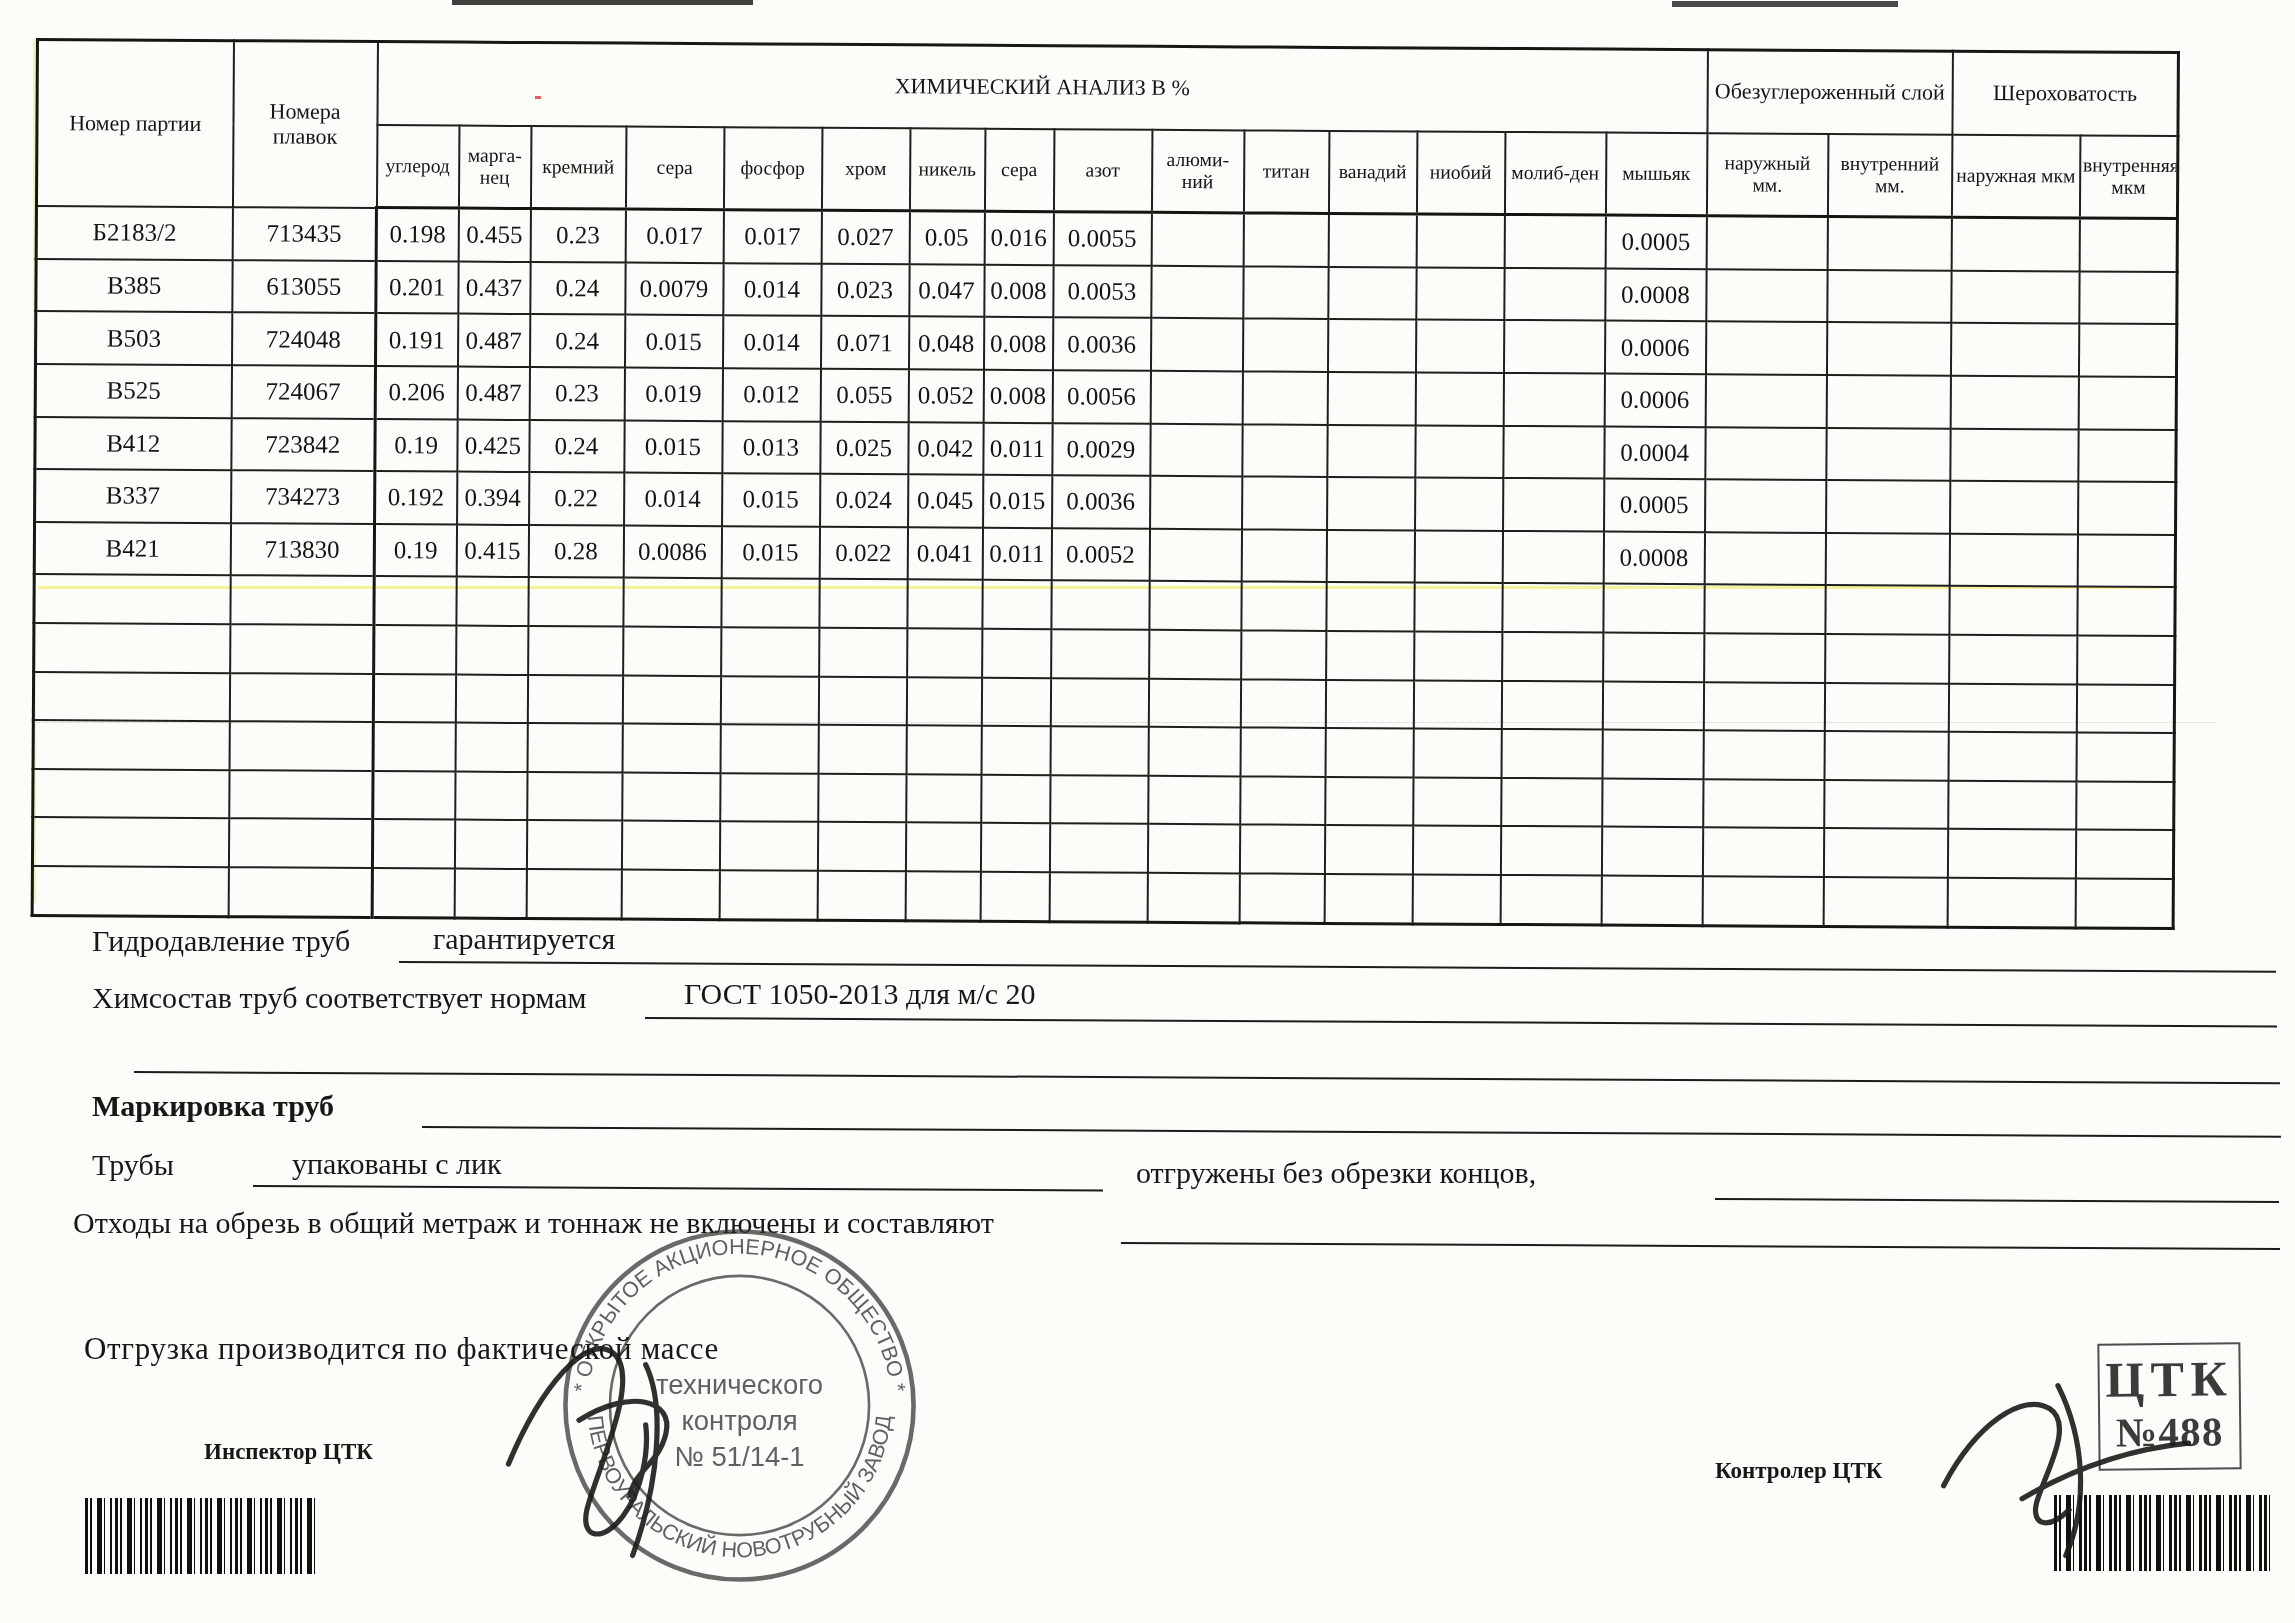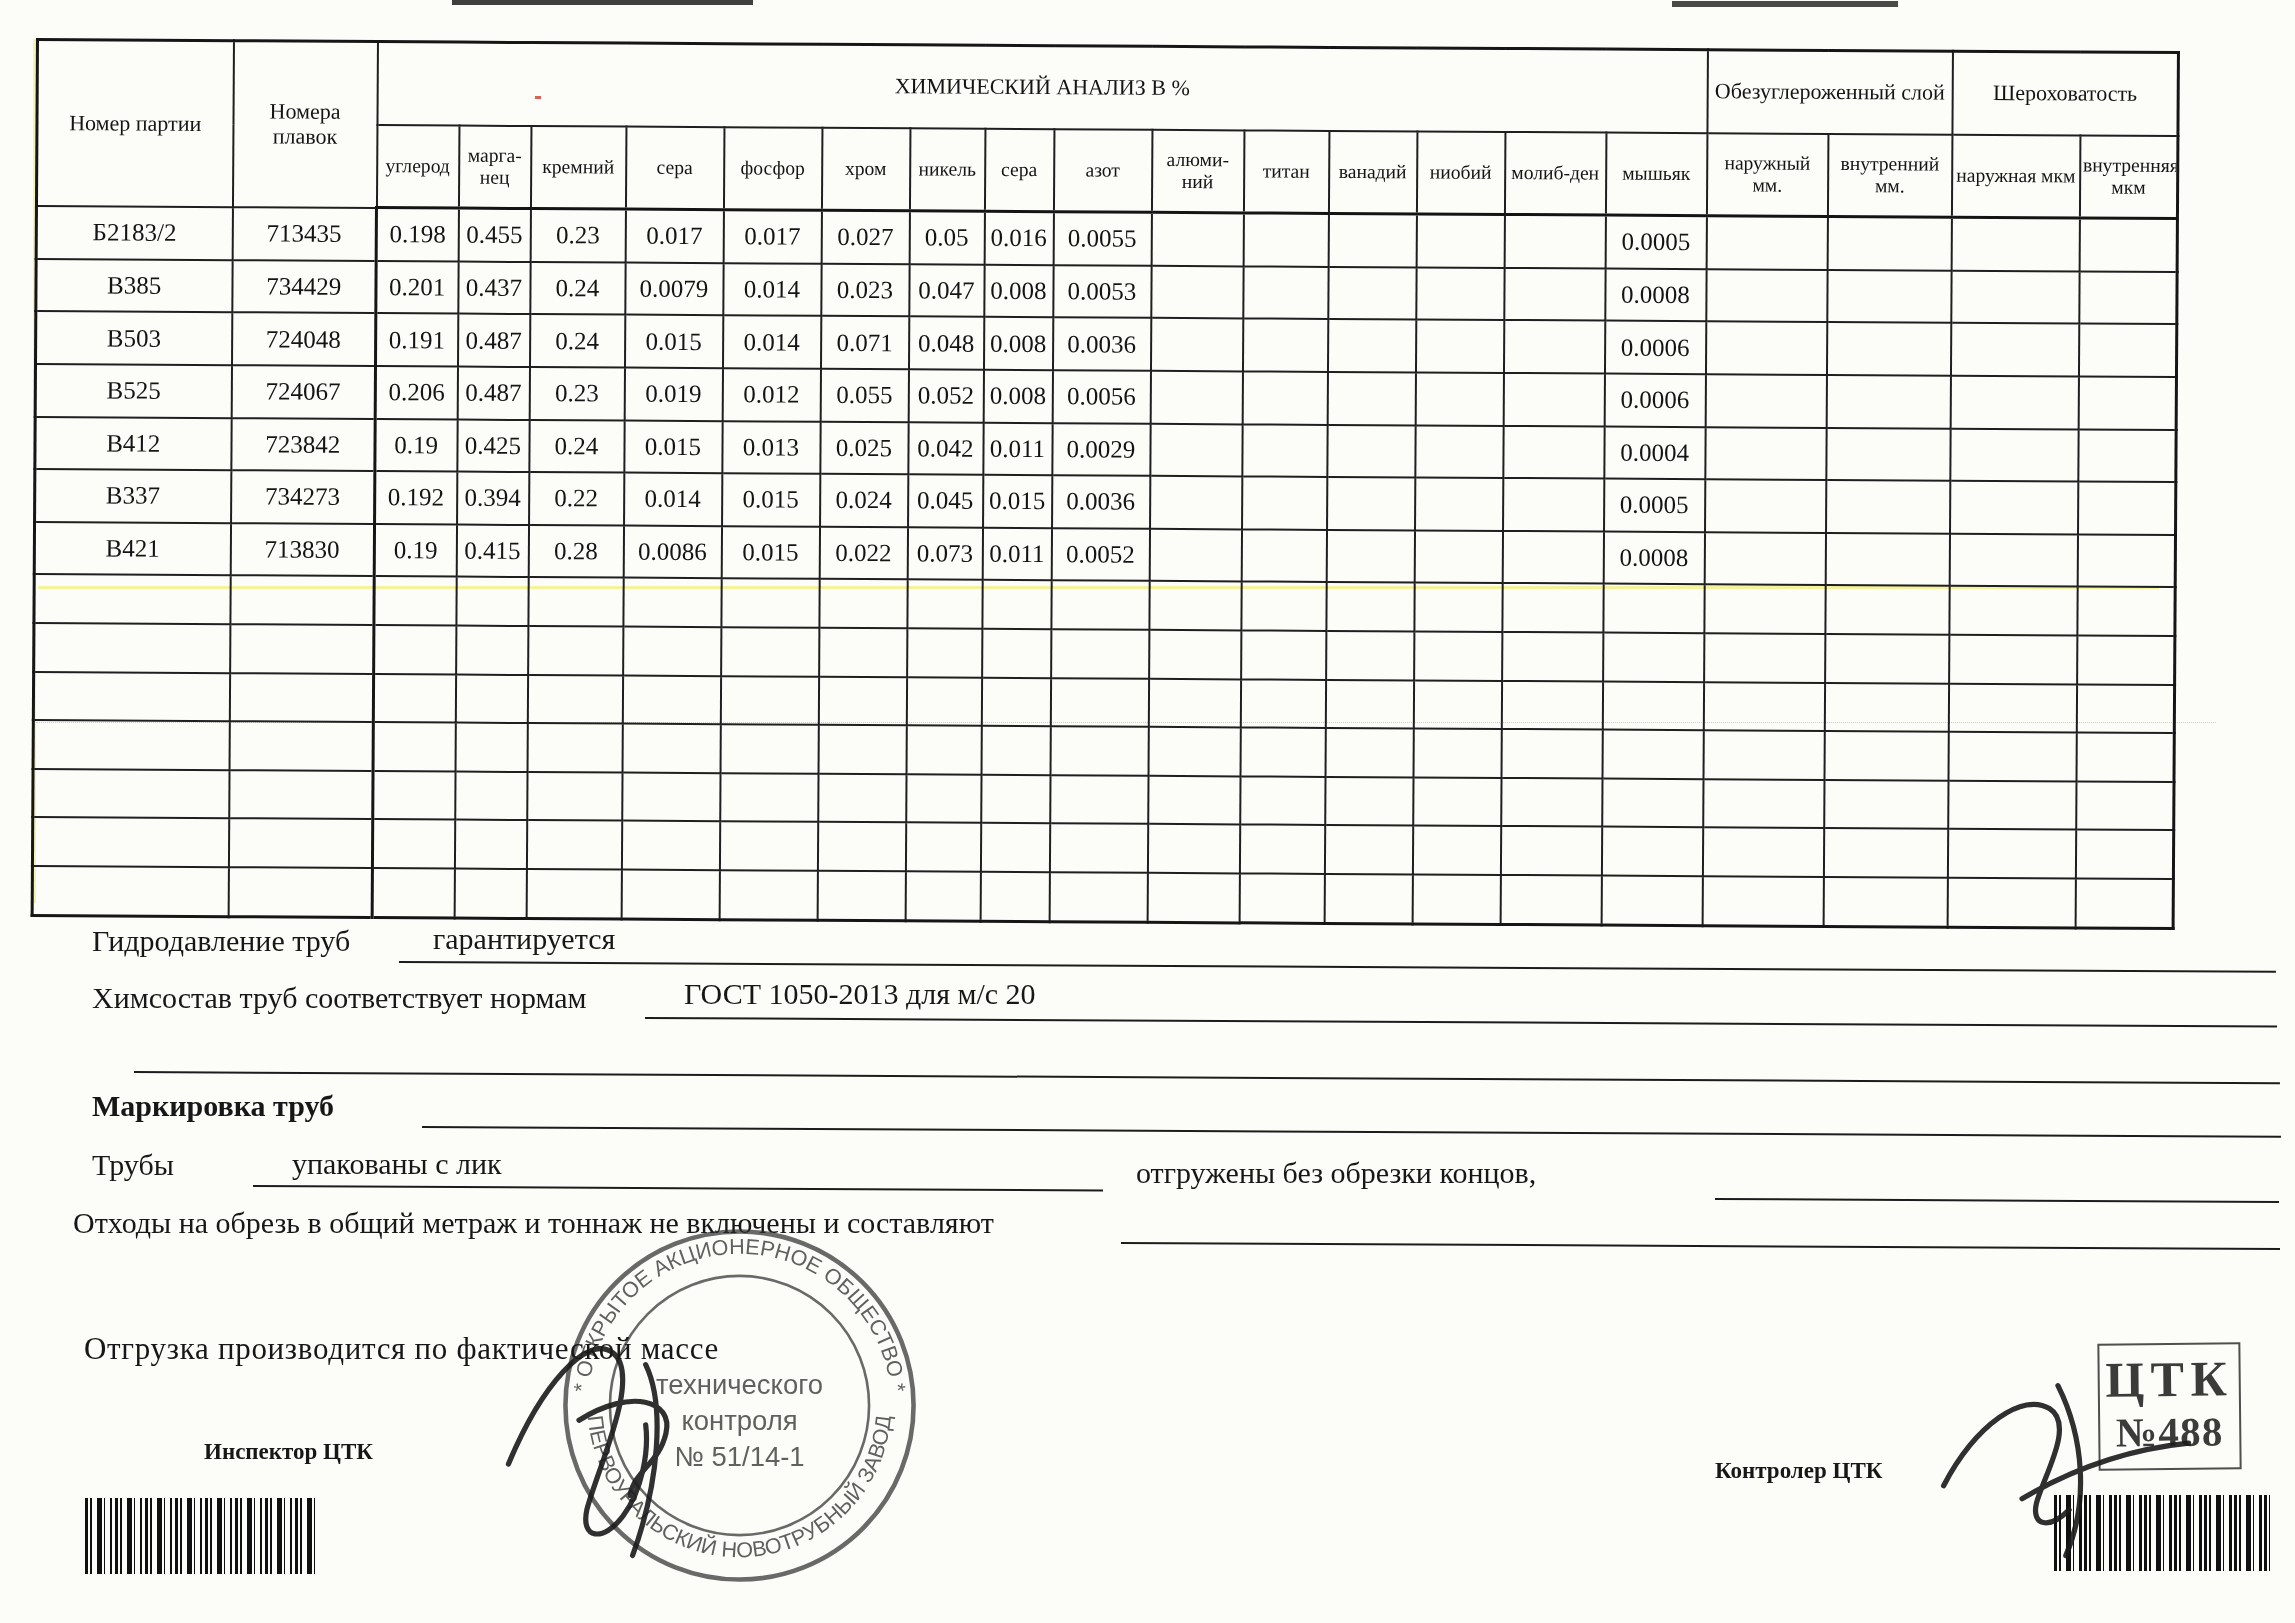--- a/index.html
+++ b/index.html
@@ -155,21 +155,21 @@
             <td></td>
             <td></td>
             <td>0.0005</td>
             <td></td>
             <td></td>
             <td></td>
             <td></td>
           </tr>
           <tr class="data-row">
             <td>В385</td>
-            <td>734429</td>
+            <td>613055</td>
             <td>0.201</td>
             <td>0.437</td>
             <td>0.24</td>
             <td>0.0079</td>
             <td>0.014</td>
             <td>0.023</td>
             <td>0.047</td>
             <td>0.008</td>
             <td>0.0053</td>
             <td></td>
@@ -277,21 +277,21 @@
           </tr>
           <tr class="data-row">
             <td>В421</td>
             <td>713830</td>
             <td>0.19</td>
             <td>0.415</td>
             <td>0.28</td>
             <td>0.0086</td>
             <td>0.015</td>
             <td>0.022</td>
-            <td>0.073</td>
+            <td>0.041</td>
             <td>0.011</td>
             <td>0.0052</td>
             <td></td>
             <td></td>
             <td></td>
             <td></td>
             <td></td>
             <td>0.0008</td>
             <td></td>
             <td></td>

